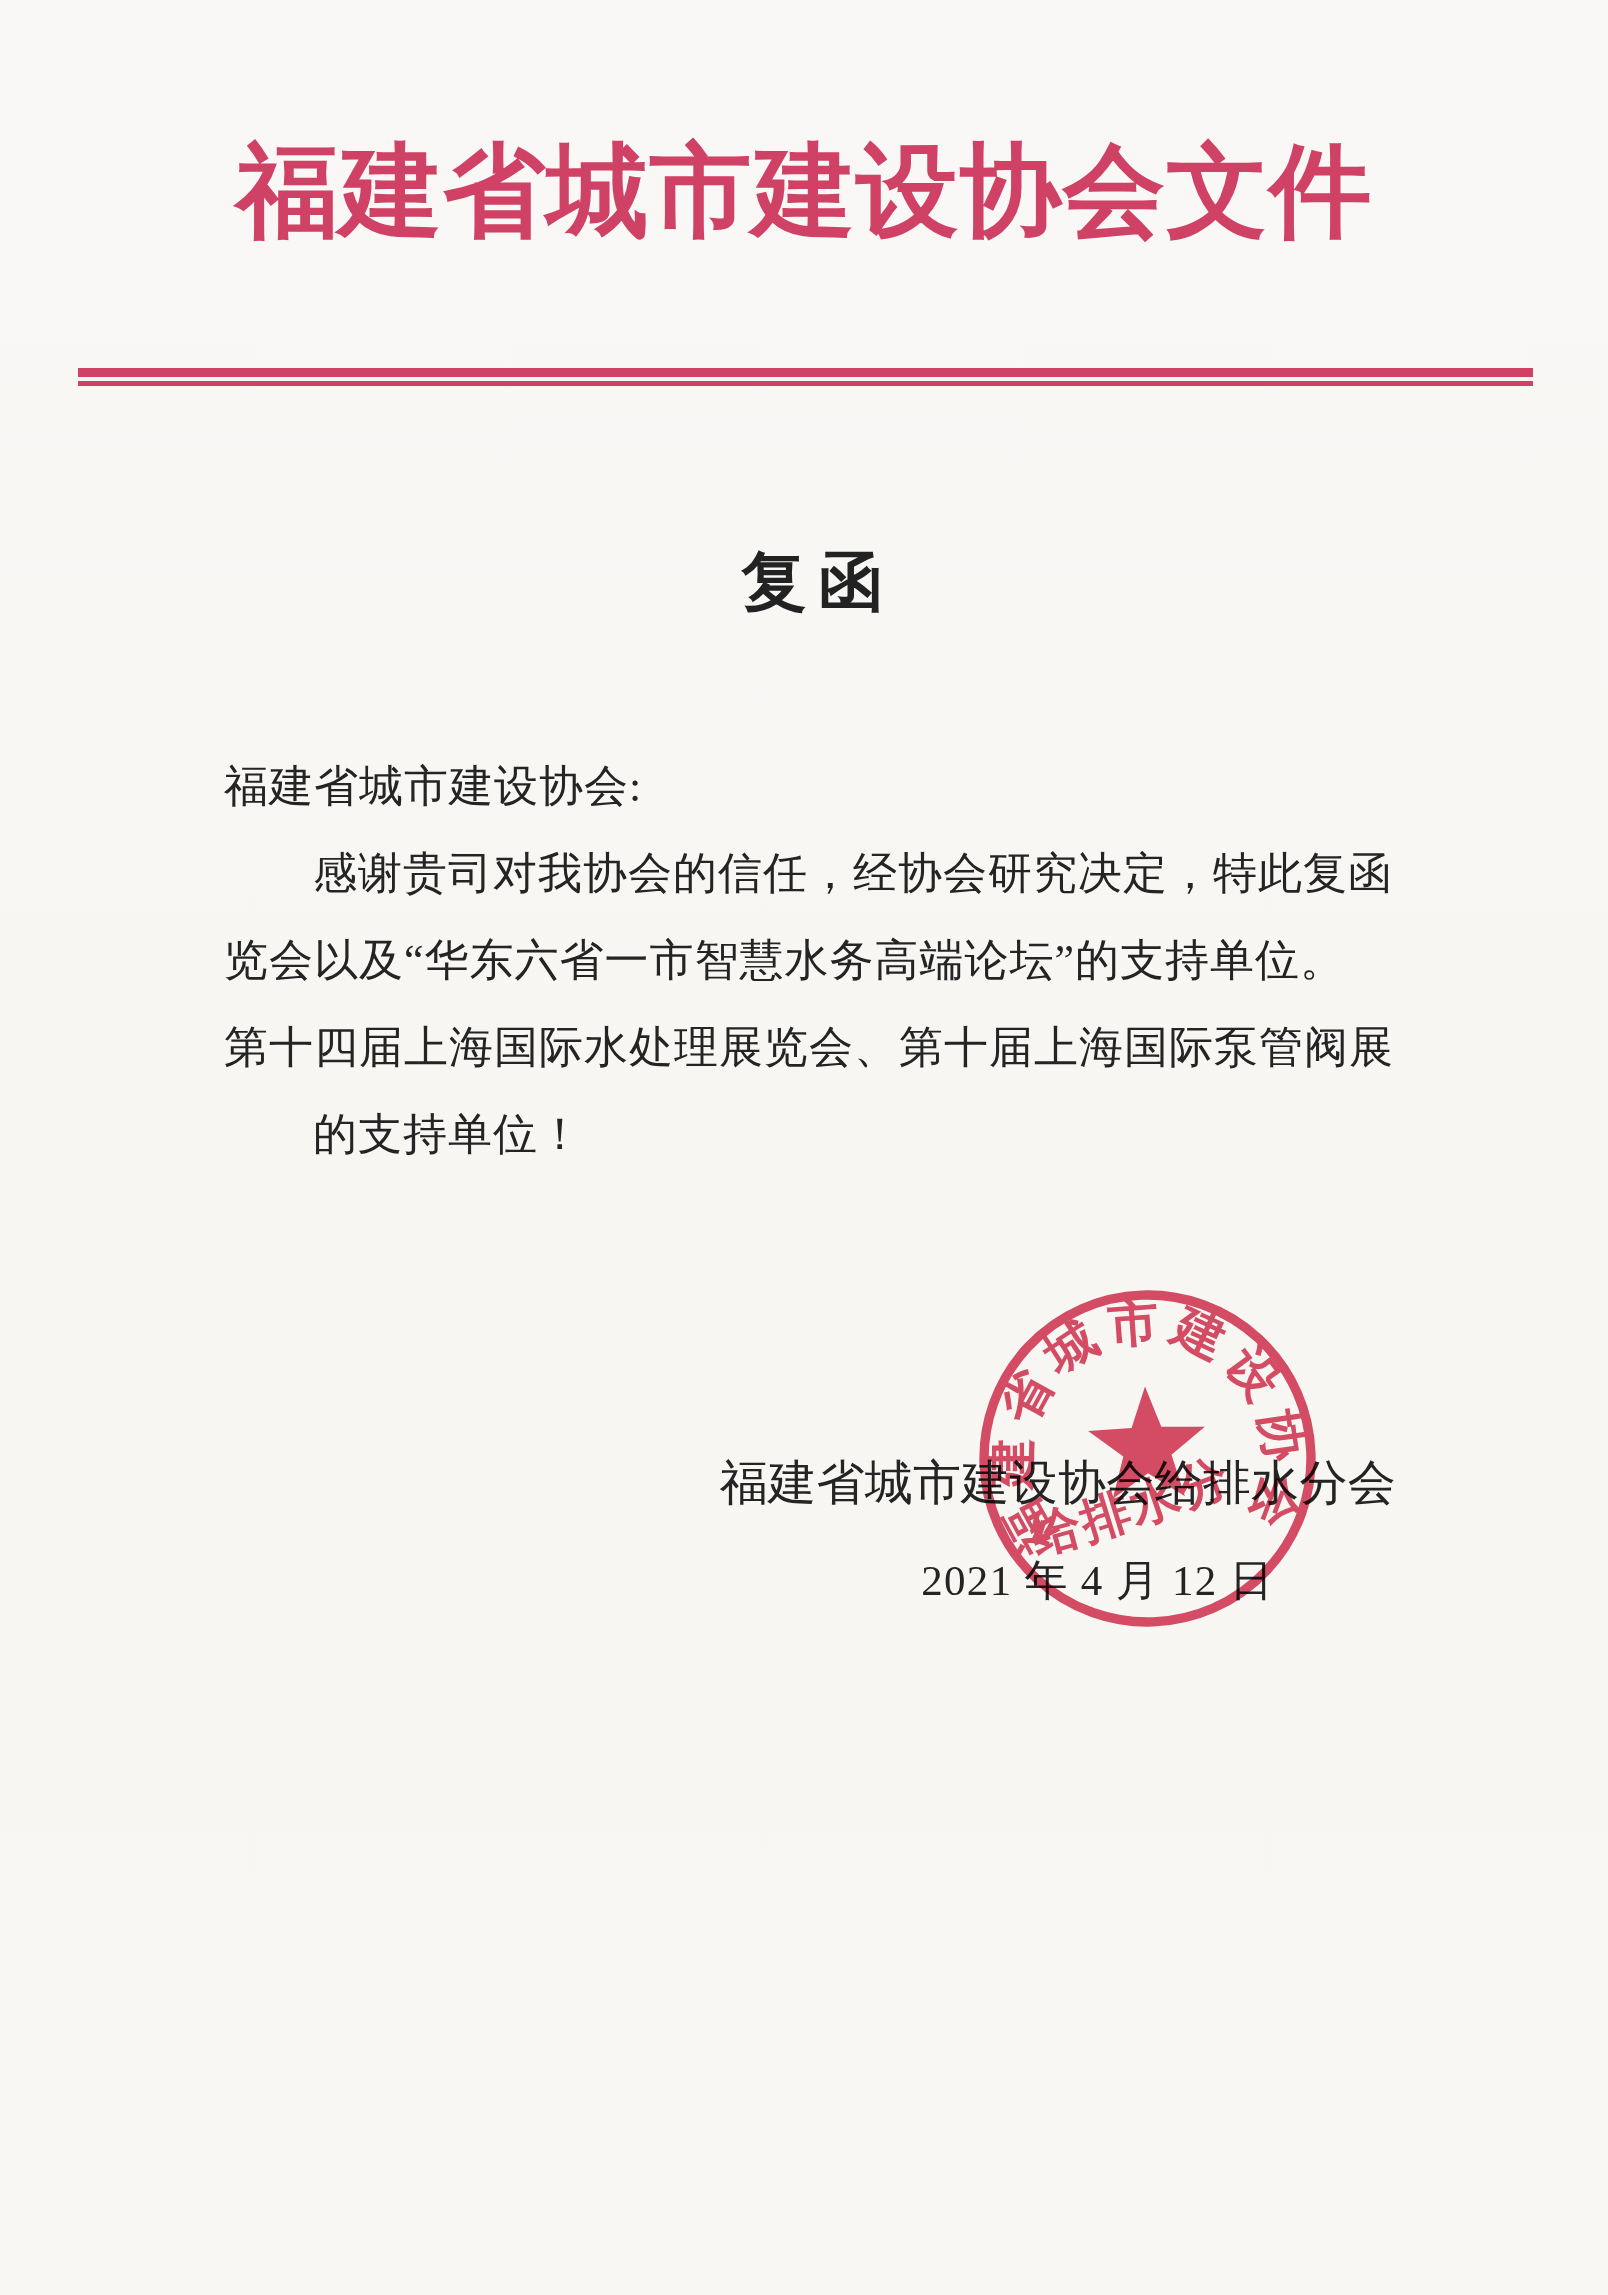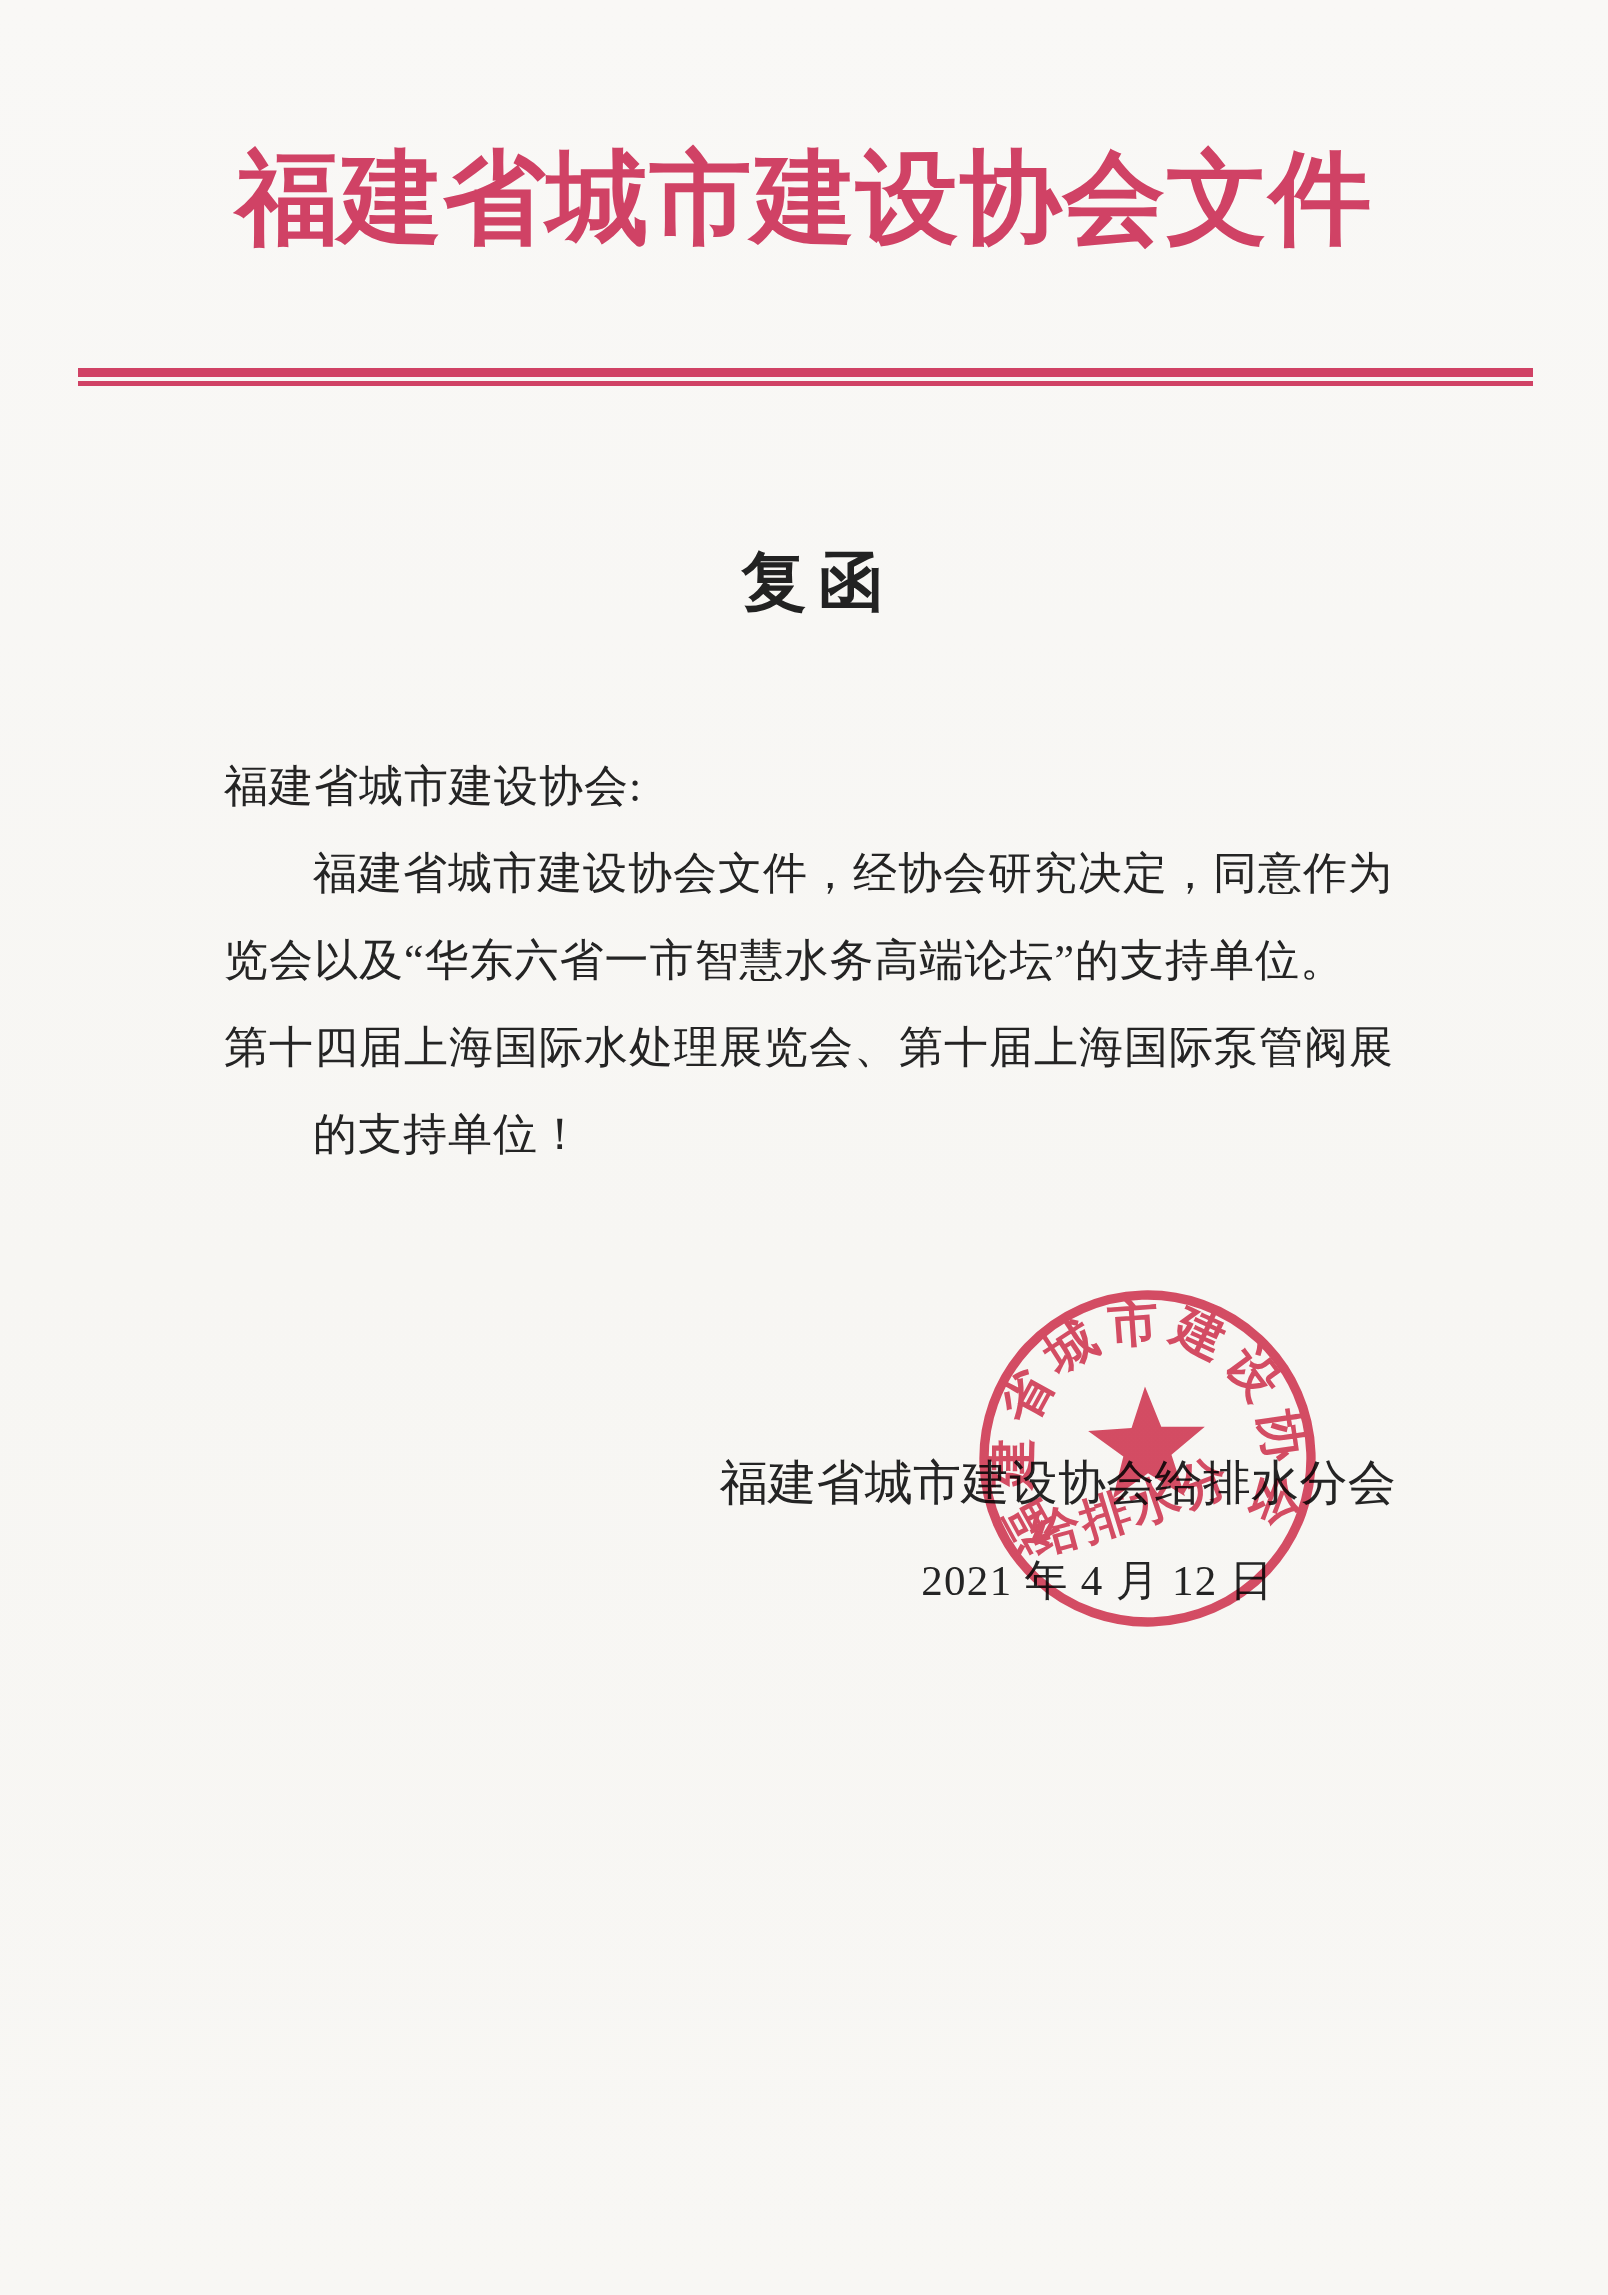--- a/index.html
+++ b/index.html
@@ -13,20 +13,21 @@
     background:linear-gradient(180deg,#f9f8f6 0%,#f7f6f3 55%,#f8f7f4 100%);
     color:#1e1e1e;
   }
   
   .letterhead{
     position:absolute;top:148px;left:0;width:100%;
     text-align:center;
     font-size:102px;line-height:1;font-weight:bold;
     letter-spacing:1.3px;
     color:#d04265;
+    font-family:Liberation Mono, monospace;
   }
   .rule{position:absolute;left:78px;width:1455px;background:#d04265;}
   .rule-thick{top:368px;height:8.7px;}
   .rule-thin{top:381px;height:5.3px;}
   
   .letter-title{
     position:absolute;top:548px;left:8px;width:100%;
     text-align:center;
     font-size:65px;line-height:1.05;font-weight:bold;
     letter-spacing:12px;text-indent:12px;
@@ -72,21 +73,21 @@
 
   <div class="letterhead">福建省城市建设协会文件</div>
 
   <div class="rule rule-thick"></div>
   <div class="rule rule-thin"></div>
 
   <div class="letter-title">复函</div>
 
   <div class="body-block">
     <div class="body-line">福建省城市建设协会:</div>
-    <div class="body-line indent">福建省城市建设协会文件，经协会研究决定，同意作为</div>
+    <div class="body-line indent">感谢贵司对我协会的信任，经协会研究决定，特此复函</div>
     <div class="body-line">览会以及“华东六省一市智慧水务高端论坛”的支持单位。</div>
     <div class="body-line">第十四届上海国际水处理展览会、第十届上海国际泵管阀展</div>
     <div class="body-line indent">的支持单位！</div>
   </div>
 
   <div class="signature">福建省城市建设协会给排水分会</div>
   <div class="date">2021 年 4 月 12 日</div>
 
   <svg class="stamp" viewBox="0 0 532 532">
     <defs>

